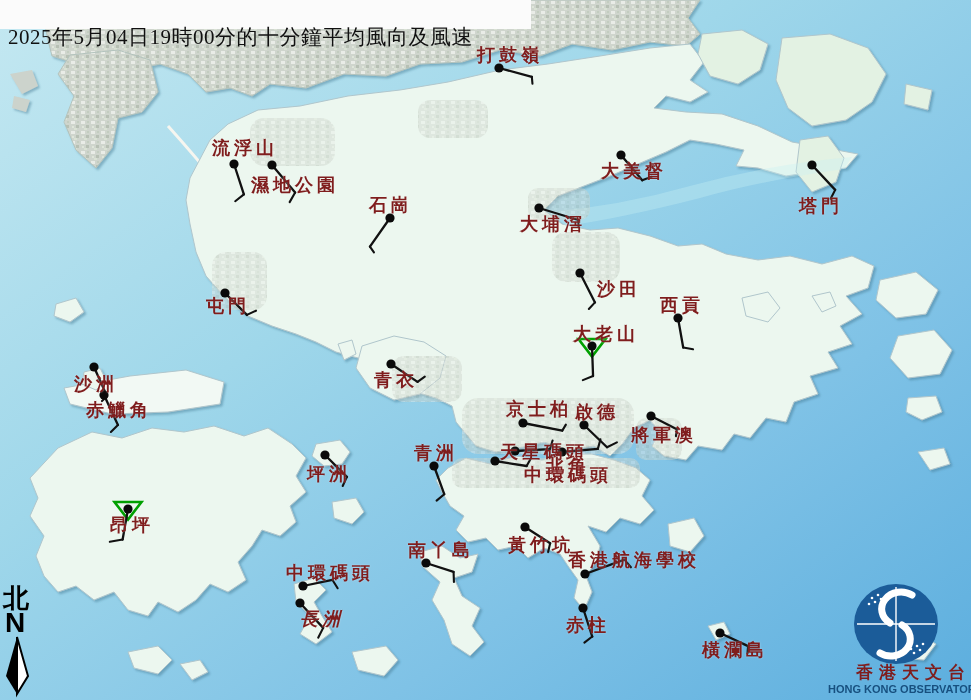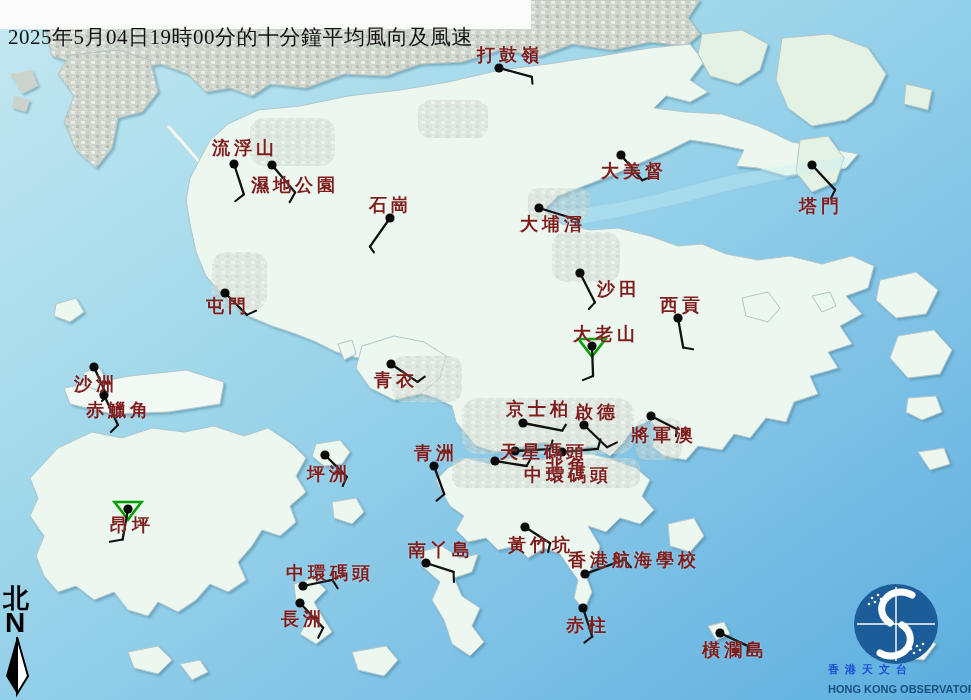--- a/index.html
+++ b/index.html
@@ -22,22 +22,22 @@
   #title-text{
     font-size:21px;color:#111;padding-left:8px;letter-spacing:0.5px;
     font-family:"Liberation Serif","DejaVu Serif",serif;white-space:nowrap;margin-top:44px;
   }
   #compass{position:absolute;left:0px;top:586px;width:40px;height:114px;}
   #compass-cjk{position:absolute;left:3px;top:0px;font-size:26px;font-weight:bold;color:#000;line-height:1;}
   #compass-n{position:absolute;left:5px;top:23px;font-size:28px;font-weight:bold;color:#000;
     font-family:"Liberation Sans","DejaVu Sans",sans-serif;line-height:1;}
   #logo{position:absolute;left:828px;top:582px;width:143px;height:118px;text-align:center;}
   #logo-cjk{
-    position:absolute;left:0;top:82px;width:143px;text-align:left;
-    color:#1d4ed8;font-size:11px;font-weight:bold;letter-spacing:6px;line-height:1;
+    position:absolute;left:0;top:82px;width:143px;text-align:right;
+    color:#7f1d1d;font-size:17px;font-weight:bold;letter-spacing:6px;line-height:1;
     font-family:"Liberation Sans","DejaVu Sans",sans-serif;
   }
   #logo-en{
     position:absolute;left:0;top:102px;width:143px;text-align:center;
     color:#17507f;font-size:11px;font-weight:bold;letter-spacing:0px;line-height:1;
     font-family:"Liberation Sans","DejaVu Sans",sans-serif;white-space:nowrap;
   }
 </style>
 </head>
 <body>
@@ -321,21 +321,21 @@
     <div class="station-label" style="left: 575px; top: 403px;">啟德</div>
     <div class="station-label" style="left: 631px; top: 426px;">將軍澳</div>
     <div class="station-label" style="left: 500px; top: 431px; margin-top: 12px;">天星碼頭</div>
     <div class="station-label" style="left: 546px; top: 457px;">北角</div>
     <div class="station-label" style="left: 480px; top: 466px; padding-left: 44px;">中環碼頭</div>
     <div class="station-label" style="left: 414px; top: 444px;">青洲</div>
     <div class="station-label" style="left: 307px; top: 465px;">坪洲</div>
     <div class="station-label" style="left: 508px; top: 536px;">黃竹坑</div>
     <div class="station-label" style="left: 408px; top: 541px;">南丫島</div>
     <div class="station-label" style="left: 286px; top: 564px;">中環碼頭</div>
-    <div class="station-label" style="left: 281px; top: 610px;">長洲</div>
+    <div class="station-label" style="left: 300px; top: 610px; font-style: italic;">長洲</div>
     <div class="station-label" style="left: 568px; top: 551px;">香港航海學校</div>
     <div class="station-label" style="left: 566px; top: 616px;">赤柱</div>
     <div class="station-label" style="left: 702px; top: 641px;">橫瀾島</div>
     <div class="station-label" style="left: 110px; top: 516px;">昂坪</div>
   </div>
 
 <div id="title-bar">
   <span id="title-text">2025年5月04日19時00分的十分鐘平均風向及風速</span>
 </div>
 

